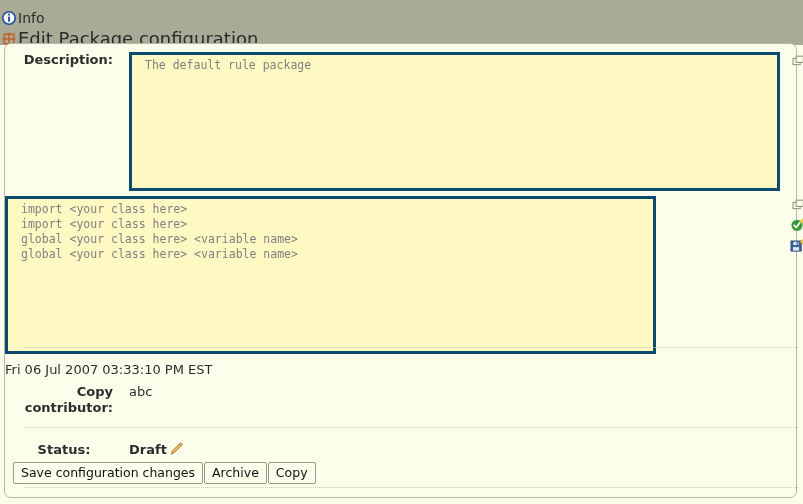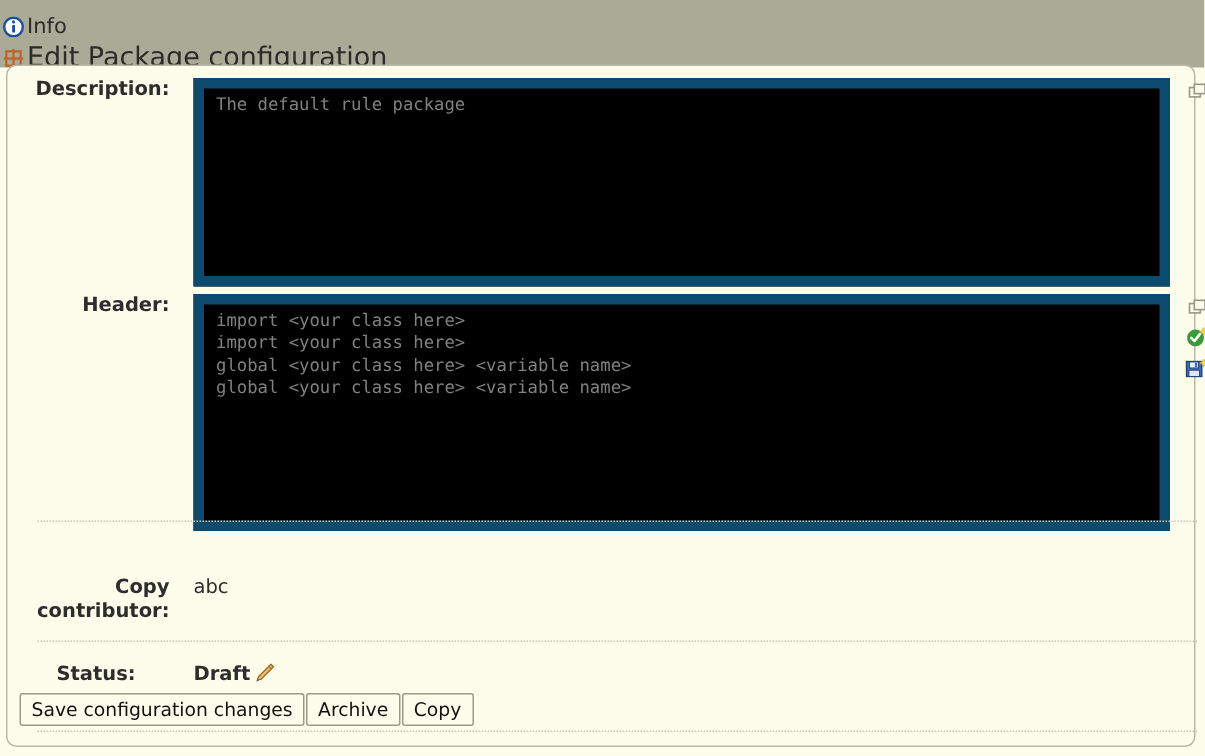--- a/index.html
+++ b/index.html
@@ -66,27 +66,27 @@
   }
   .fvalue {
     font-size: 13px;
     color: #2d2d2d;
     line-height: 16px;
   }
 
   
   .ta-wrap { position: relative; }
   .ta {
-    background: #000000;
-    border: 7px solid #0c4a6e;
+    background: #fef9c3;
+    border: 3px solid #0c4a6e;
     color: #808080;
     font-family: "DejaVu Sans Mono", "Liberation Mono", monospace;
     font-size: 11.5px;
     line-height: 15px;
-    padding: 3px 4px 2px 8px;
+    padding: 3px 4px 2px 13px;
     white-space: pre;
     overflow: hidden;
     resize: none;
   }
   #desc-ta { width: 651px; height: 139px; }
   #head-ta { width: 651px; height: 158px; }
 
   .sidebtns {
     position: absolute;
     width: 20px;
@@ -179,21 +179,20 @@
         <span class="ico">
           <svg width="13" height="13" viewBox="0 0 13 13">
             <rect x="1" y="3.4" width="7.2" height="6.2" fill="#fdfdec" stroke="#9a9a8c" stroke-width="1.1"></rect>
             <rect x="4.2" y="1.2" width="7.2" height="6.2" fill="#fdfdec" stroke="#9a9a8c" stroke-width="1.1"></rect>
           </svg>
         </span>
       </div>
     </div>
 
     <div class="row" style="position:absolute; left:0; top:152px; width:100%;">
-      <div class="flabel">Header:</div>
       <div class="ta-wrap">
         <textarea class="ta" id="head-ta" spellcheck="false" style="">import &lt;your class here&gt;
 import &lt;your class here&gt;
 global &lt;your class here&gt; &lt;variable name&gt;
 global &lt;your class here&gt; &lt;variable name&gt;</textarea>
       </div>
       <div class="sidebtns" style="position:absolute; left:783px; top:3px;">
         <span class="ico">
           <svg width="13" height="13" viewBox="0 0 13 13">
             <rect x="1" y="3.4" width="7.2" height="6.2" fill="#fdfdec" stroke="#9a9a8c" stroke-width="1.1"></rect>
@@ -215,20 +214,21 @@
             <rect x="2.6" y="8.8" width="7" height="4.2" fill="#dfe7f3" stroke="#1f3f73" stroke-width="0.6"></rect>
             <path d="M12.5 1.3 l0.85 1.75 1.75 0.85 -1.75 0.85 -0.85 1.75 -0.85 -1.75 -1.75 -0.85 1.75 -0.85 z" fill="#f5d64c" stroke="#d8ae1e" stroke-width="0.5"></path>
           </svg>
         </span>
       </div>
     </div>
 
     <div class="dotted-sep" style="position:absolute; left:10px; top:303px; width:773px;"></div>
 
     <div class="row" style="position:absolute; left:0; top:318px; width:100%;">
+      <div class="fvalue">Fri 06 Jul 2007 03:33:10 PM EST</div>
     </div>
 
     <div class="row" style="position:absolute; left:0; top:340px; width:100%;">
       <div class="flabel" style="line-height:16px;">
         <span>Copy</span><br>
         <span>contributor:</span>
       </div>
       <div class="fvalue">abc</div>
     </div>
 

